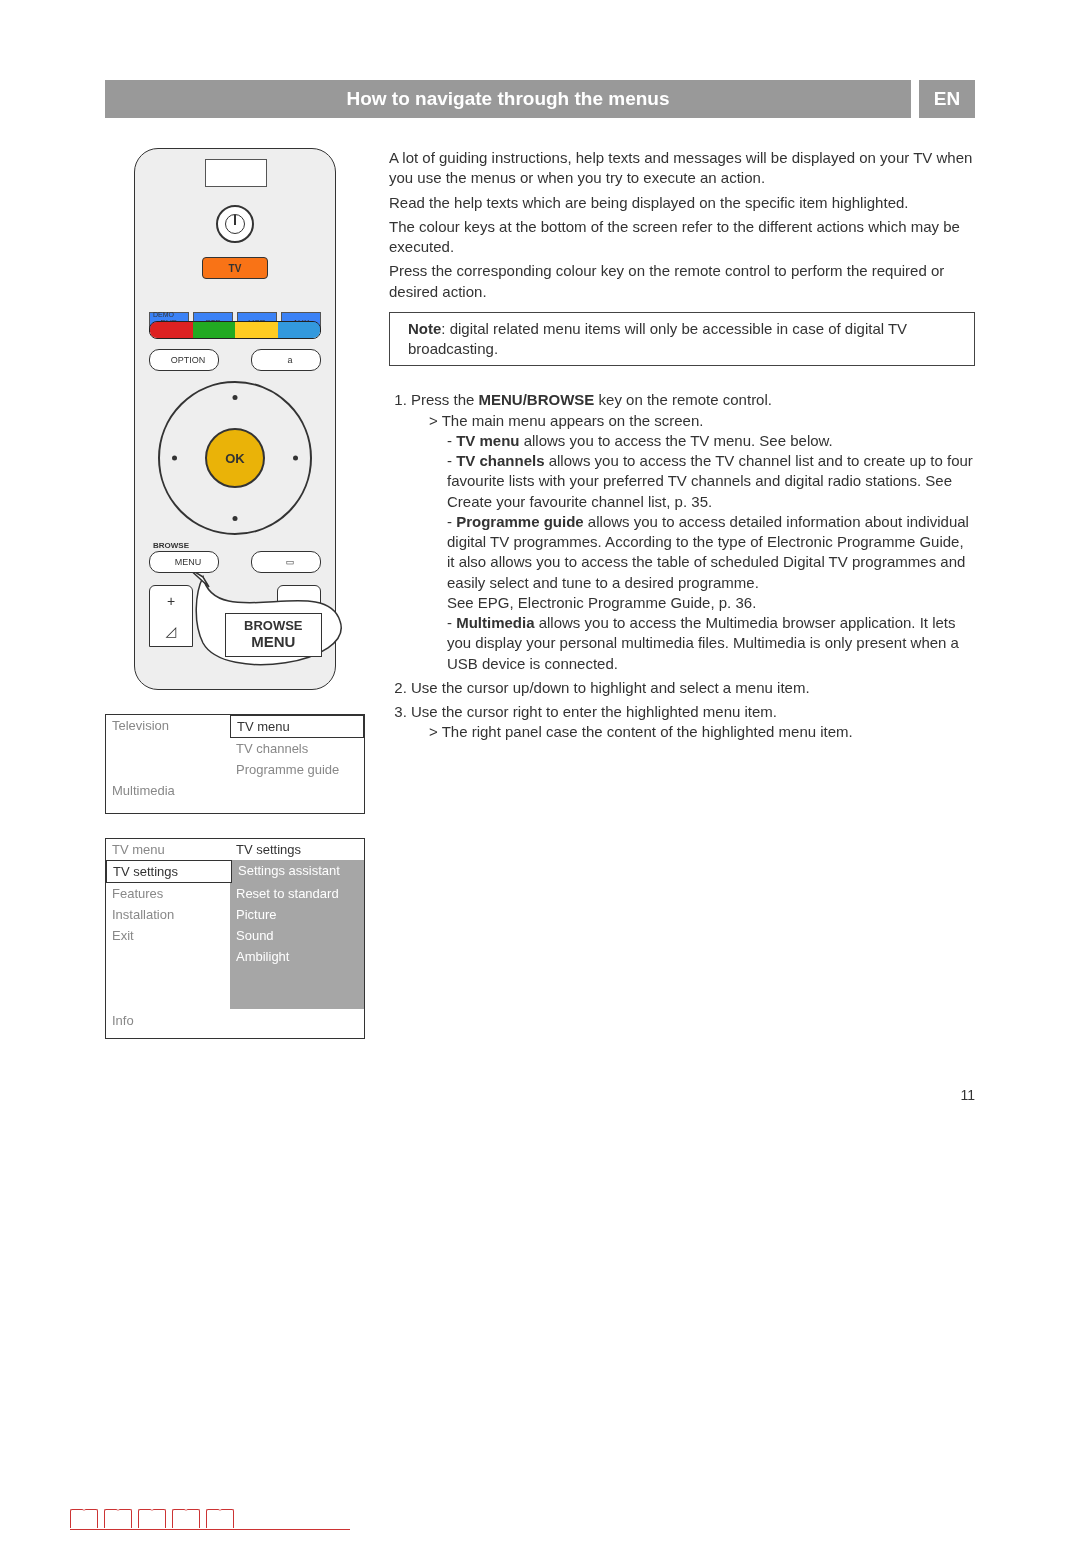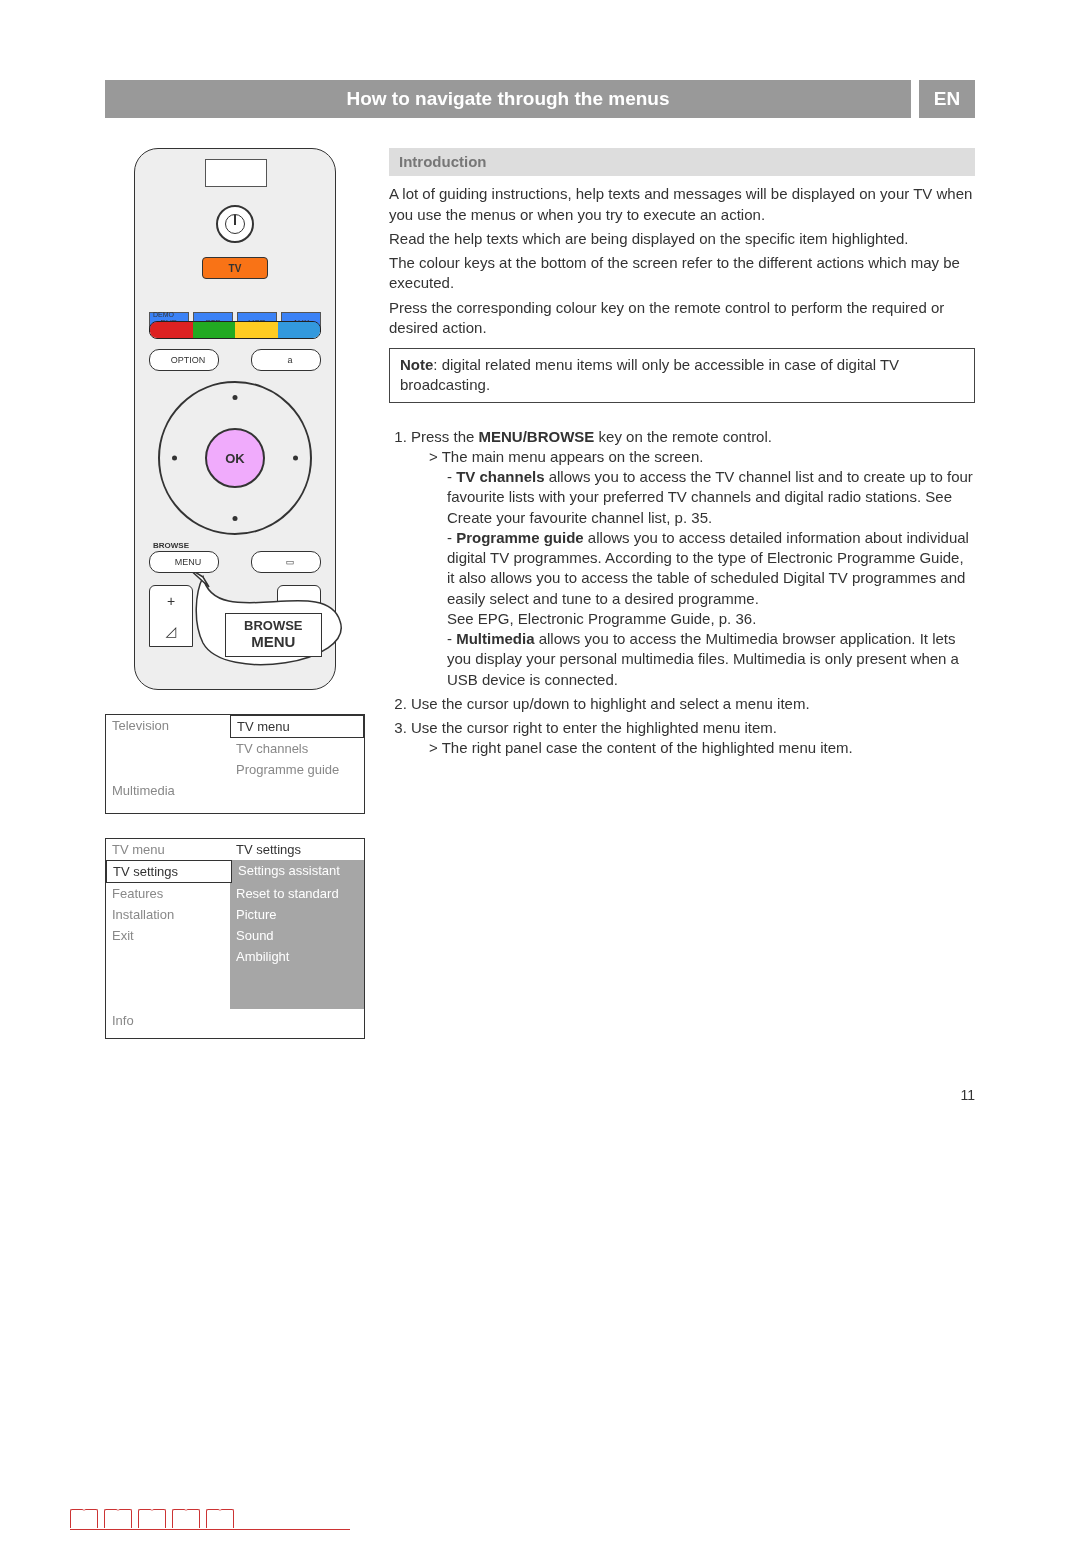--- a/index.html
+++ b/index.html
@@ -55,21 +55,21 @@
     background: #ddd;
     color: #777;
     font-weight: bold;
     padding: 4px 10px;
     font-size: 15px;
     margin-bottom: 8px;
   }
   .intro p { margin: 0 0 4px 0; }
   .note-box {
     border: 1px solid #444;
-    padding: 6px 10px;
+    padding: 6px 18px;
     margin: 10px 0 24px 0;
     font-size: 15px;
   }
   .steps { padding-left: 22px; margin: 0; }
   .steps li { margin-bottom: 4px; }
   .sub { margin-left: 18px; }
   .sub2 { margin-left: 36px; }
   .gt::before { content: "> "; }
   .dash::before { content: "- "; }
   .bold { font-weight: bold; }
@@ -181,21 +181,21 @@
     border-radius: 50%;
     background: #eee;
   }
   .ok-circle {
     position: absolute;
     top: 50%; left: 50%;
     transform: translate(-50%,-50%);
     width: 56px; height: 56px;
     border: 2px solid #333;
     border-radius: 50%;
-    background: #f0abfc;
+    background: #eab308;
     display:flex;align-items:center;justify-content:center;
     font-size: 13px;
     font-weight: bold;
   }
   .nav-dot {
     position: absolute;
     width: 5px; height: 5px;
     background: #333; border-radius: 50%;
   }
   .nav-dot.up { top: 12px; left: 50%; transform: translateX(-50%);}
@@ -403,35 +403,35 @@
         <div class="mt-row">
           <div class="mt-left">&nbsp;</div>
           <div class="mt-right shaded">&nbsp;</div>
         </div>
         <div class="mt-info">Info</div>
       </div>
 
     </div>
 
     <div class="right-col">
-      <div class="section-header">Introduction</div>
       <div class="intro">
         <p>A lot of guiding instructions, help texts and messages will be displayed on your TV when you use the menus or when you try to execute an action.</p>
         <p>Read the help texts which are being displayed on the specific item highlighted.</p>
         <p>The colour keys at the bottom of the screen refer to the different actions which may be executed.</p>
         <p>Press the corresponding colour key on the remote control to perform the required or desired action.</p>
       </div>
       <div class="note-box">
         <span class="bold">Note</span><span>: digital related menu items will only be accessible in case of digital TV broadcasting.</span>
       </div>
 
       <ol class="steps">
         <li>
           <span>Press the </span><span class="bold">MENU/BROWSE</span><span> key on the remote control.</span>
           <div class="sub gt">The main menu appears on the screen.</div>
+          <div class="sub2 dash"><span class="bold">TV menu</span><span> allows you to access the TV menu. See below.</span></div>
           <div class="sub2 dash"><span class="bold">TV channels</span><span> allows you to access the TV channel list and to create up to four favourite lists with your preferred TV channels and digital radio stations. See Create your favourite channel list, p. 35.</span></div>
           <div class="sub2 dash"><span class="bold">Programme guide</span><span> allows you to access detailed information about individual digital TV programmes. According to the type of Electronic Programme Guide, it also allows you to access the table of scheduled Digital TV programmes and easily select and tune to a desired programme.</span></div>
           <div class="sub2">See EPG, Electronic Programme Guide, p. 36.</div>
           <div class="sub2 dash"><span class="bold">Multimedia</span><span> allows you to access the Multimedia browser application. It lets you display your personal multimedia files. Multimedia is only present when a USB device is connected.</span></div>
         </li>
         <li>Use the cursor up/down to highlight and select a menu item.</li>
         <li>
           <span>Use the cursor right to enter the highlighted menu item.</span>
           <div class="sub gt">The right panel case the content of the highlighted menu item.</div>
         </li>

